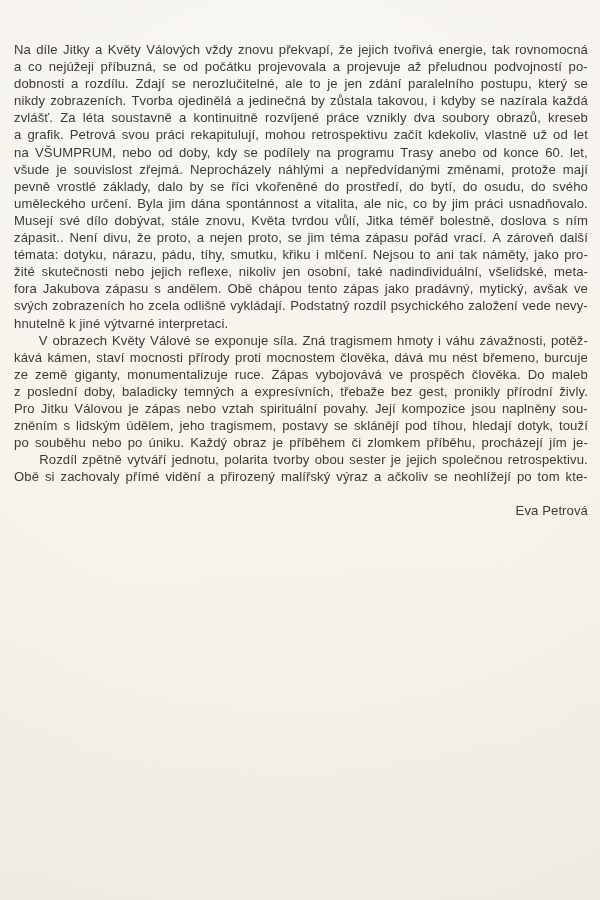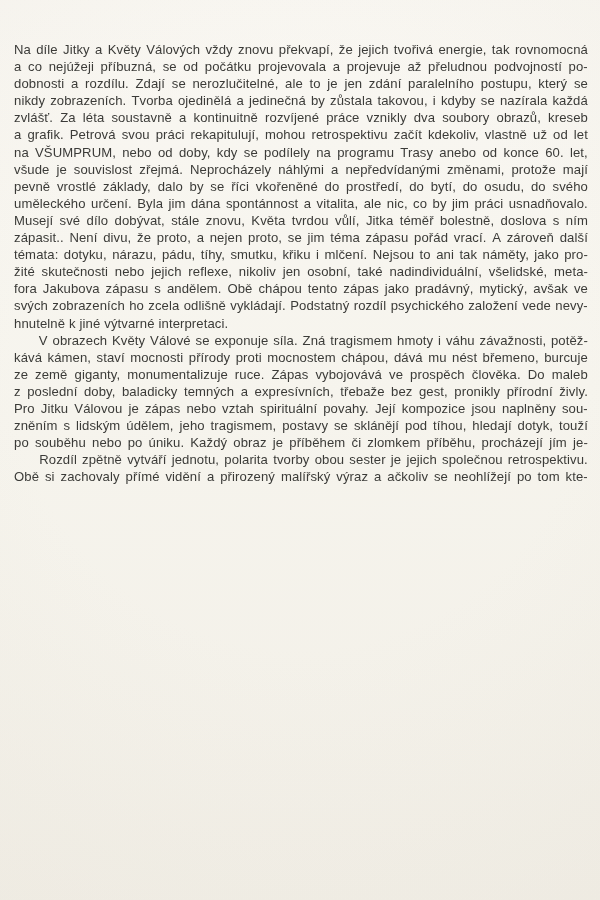--- a/index.html
+++ b/index.html
@@ -370,21 +370,21 @@
             <span>potěž-</span>
           </span>
           <span class="ln j">
             <span>kává</span>
             <span>kámen,</span>
             <span>staví</span>
             <span>mocnosti</span>
             <span>přírody</span>
             <span>proti</span>
             <span>mocnostem</span>
-            <span>chápou,</span>
+            <span>člověka,</span>
             <span>dává</span>
             <span>mu</span>
             <span>nést</span>
             <span>břemeno,</span>
             <span>burcuje</span>
           </span>
           <span class="ln j">
             <span>ze</span>
             <span>země</span>
             <span>giganty,</span>
@@ -492,15 +492,16 @@
             <span>a</span>
             <span>ačkoliv</span>
             <span>se</span>
             <span>neohlížejí</span>
             <span>po</span>
             <span>tom</span>
             <span>kte-</span>
           </span>
         </p>
       </div>
+    <p class="signature">Eva Petrová</p>
   </div>
 
 </div>
 
 </body></html>

